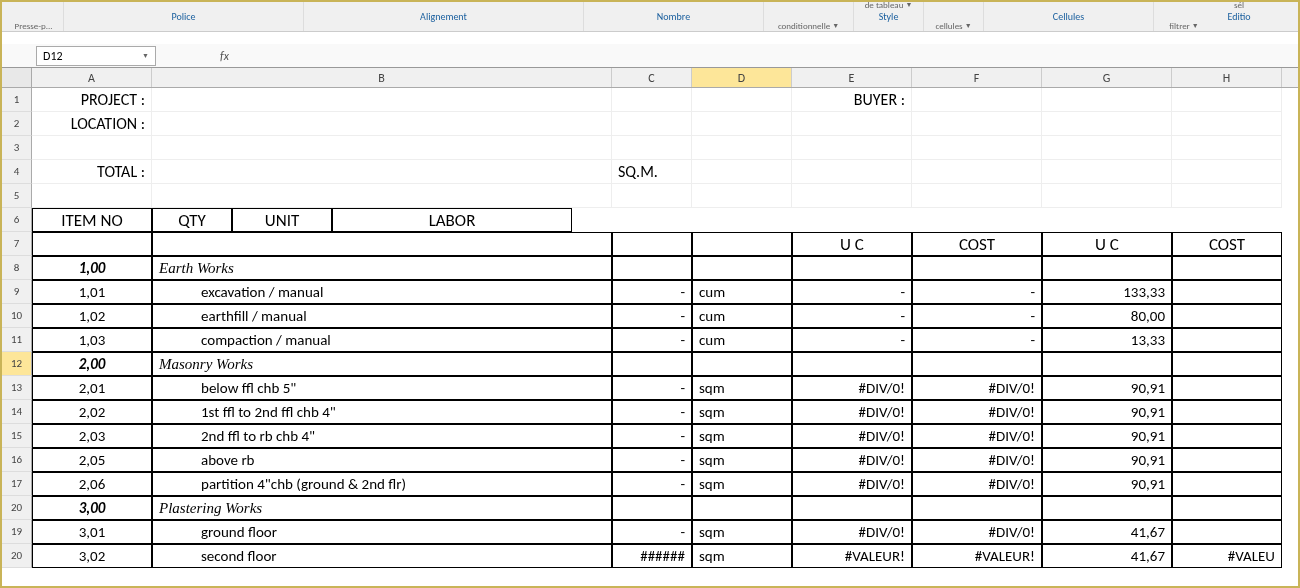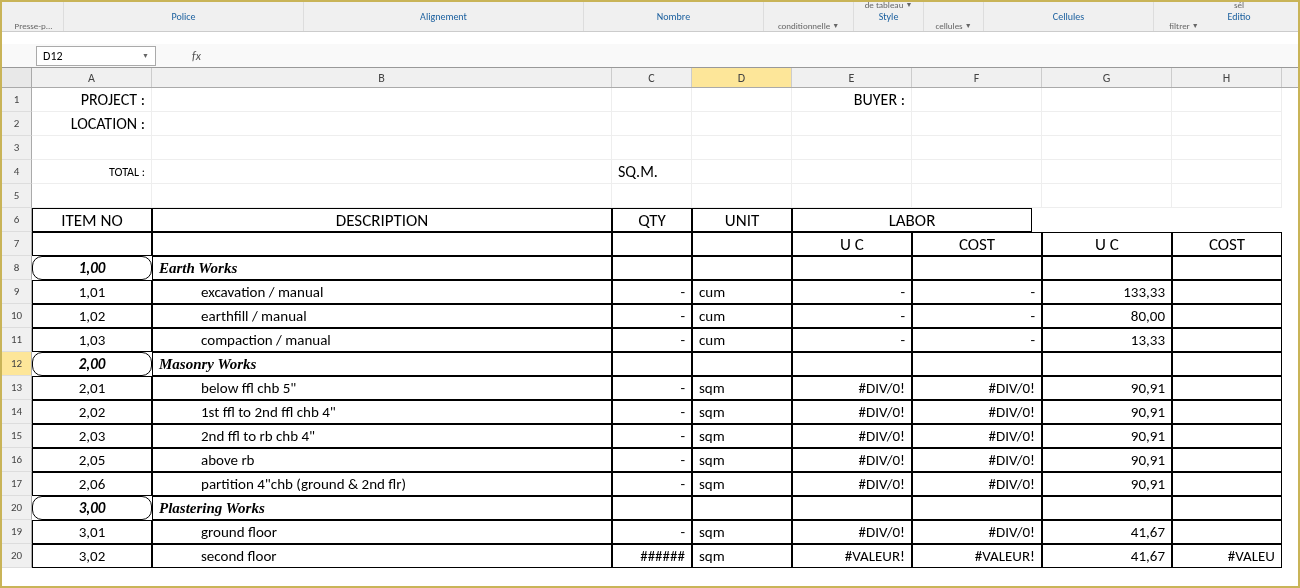--- a/index.html
+++ b/index.html
@@ -6,21 +6,21 @@
     body { font-family: Calibri, Arial, sans-serif; font-size: 14px; background: #fff; overflow: hidden; width: 1300px; height: 588px; border: 2px solid #c9b458; }
     
     .ribbon { height: 30px; background: #f0f0f0; border-bottom: 1px solid #ccc; display: flex; align-items: flex-end; font-size: 10px; color: #444; padding: 0 2px; }
     .ribbon-group { display: flex; flex-direction: column; align-items: center; border-right: 1px solid #ddd; padding: 0 4px; height: 100%; justify-content: flex-end; }
     .ribbon-label { color: #1a5f9e; font-size: 10px; padding-bottom: 8px; }
     .ribbon-top { font-size: 9px; color: #666; display: flex; align-items: center; gap: 2px; }
     .dropdown-arrow { font-size: 7px; color: #666; }
     
     .namebox-row { height: 24px; display: flex; align-items: center; border-bottom: 1px solid #999; background: #f9f9f9; padding: 2px 4px; gap: 4px; margin-top: 12px; }
     .namebox { width: 120px; height: 20px; border: 1px solid #aaa; background: #fff; padding: 0 6px; display: flex; align-items: center; justify-content: space-between; font-size: 12px; margin-left: 30px; }
-    .fx-label { font-style: italic; color: #555; font-size: 12px; margin-left: 32px; }
+    .fx-label { font-style: italic; color: #555; font-size: 12px; margin-left: 60px; }
     .formula-bar { flex: 1; height: 20px; }
     
     .grid-area { position: relative; height: 520px; overflow: hidden; }
     
     .col-headers { display: flex; height: 20px; background: #f0f0f0; border-bottom: 1px solid #aaa; }
     .corner { width: 30px; border-right: 1px solid #aaa; background: #e8e8e8; }
     .col-h { text-align: center; font-size: 12px; color: #444; border-right: 1px solid #ccc; display: flex; align-items: center; justify-content: center; }
     .col-h.active { background: #fde699; }
     
     .row-label { width: 30px; text-align: center; font-size: 11px; color: #444; border-right: 1px solid #aaa; border-bottom: 1px solid #ddd; display: flex; align-items: center; justify-content: center; background: #f0f0f0; }
@@ -36,23 +36,23 @@
     .cD { width: 100px; }
     .cE { width: 120px; }
     .cF { width: 130px; }
     .cG { width: 130px; }
     .cH { width: 110px; }
     
     .tbl-border { border: 1px solid #000 !important; }
     .tbl-header { border: 1px solid #000 !important; font-size: 17px; text-align: center; justify-content: center; }
     .right { justify-content: flex-end; }
     .center { justify-content: center; }
-    .italic-bold { font-style: italic; font-weight: bold; font-family: 'Times New Roman', serif; }
+    .italic-bold { font-style: italic; font-weight: normal; font-family: 'Times New Roman', serif; }
     .indent { padding-left: 48px; }
-    .bold-italic-num { font-weight: bold; font-style: italic; border-radius: 10px; }
+    .bold-italic-num { font-weight: bold; font-style: italic; }
     
     .merge-span { display: flex; align-items: center; justify-content: center; }
   </style>
 </head>
 <body>
 
 <div class="ribbon">
   <div class="ribbon-group" style="width:60px">
     <span class="ribbon-top">Presse-p...</span>
   </div>
@@ -149,21 +149,21 @@
         <div class="cell cB"></div>
         <div class="cell cC" style="font-size:16px"></div>
         <div class="cell cD"></div>
         <div class="cell cE" style="justify-content:flex-end;font-size:16px"></div>
         <div class="cell cF"></div>
         <div class="cell cG"></div>
         <div class="cell cH"></div>
       </div>
       <div class="data-row">
         <div class="row-label">4</div>
-        <div class="cell cA" style="justify-content:flex-end;font-size:12px;padding-left:20px;">TOTAL :</div>
+        <div class="cell cA" style="justify-content:flex-end;font-size:16px;padding-left:20px;">TOTAL :</div>
         <div class="cell cB"></div>
         <div class="cell cC" style="font-size:16px">SQ.M.</div>
         <div class="cell cD"></div>
         <div class="cell cE" style="justify-content:flex-end;font-size:16px"></div>
         <div class="cell cF"></div>
         <div class="cell cG"></div>
         <div class="cell cH"></div>
       </div>
       <div class="data-row">
         <div class="row-label">5</div>
@@ -172,21 +172,20 @@
         <div class="cell cC" style="font-size:16px"></div>
         <div class="cell cD"></div>
         <div class="cell cE" style="justify-content:flex-end;font-size:16px"></div>
         <div class="cell cF"></div>
         <div class="cell cG"></div>
         <div class="cell cH"></div>
       </div>
       <div class="data-row">
         <div class="row-label">6</div>
         <div class="cell cA tbl-header">ITEM NO</div>
-        <div class="cell cB tbl-header">DESCRIPTION</div>
         <div class="cell cC tbl-header">QTY</div>
         <div class="cell cD tbl-header">UNIT</div>
         <div class="cell tbl-header merge-span" style="width:240px">LABOR</div>
       </div>
       <div class="data-row">
         <div class="row-label">7</div>
         <div class="cell cA tbl-border"></div>
         <div class="cell cB tbl-border"></div>
         <div class="cell cC tbl-border"></div>
         <div class="cell cD tbl-border"></div>

